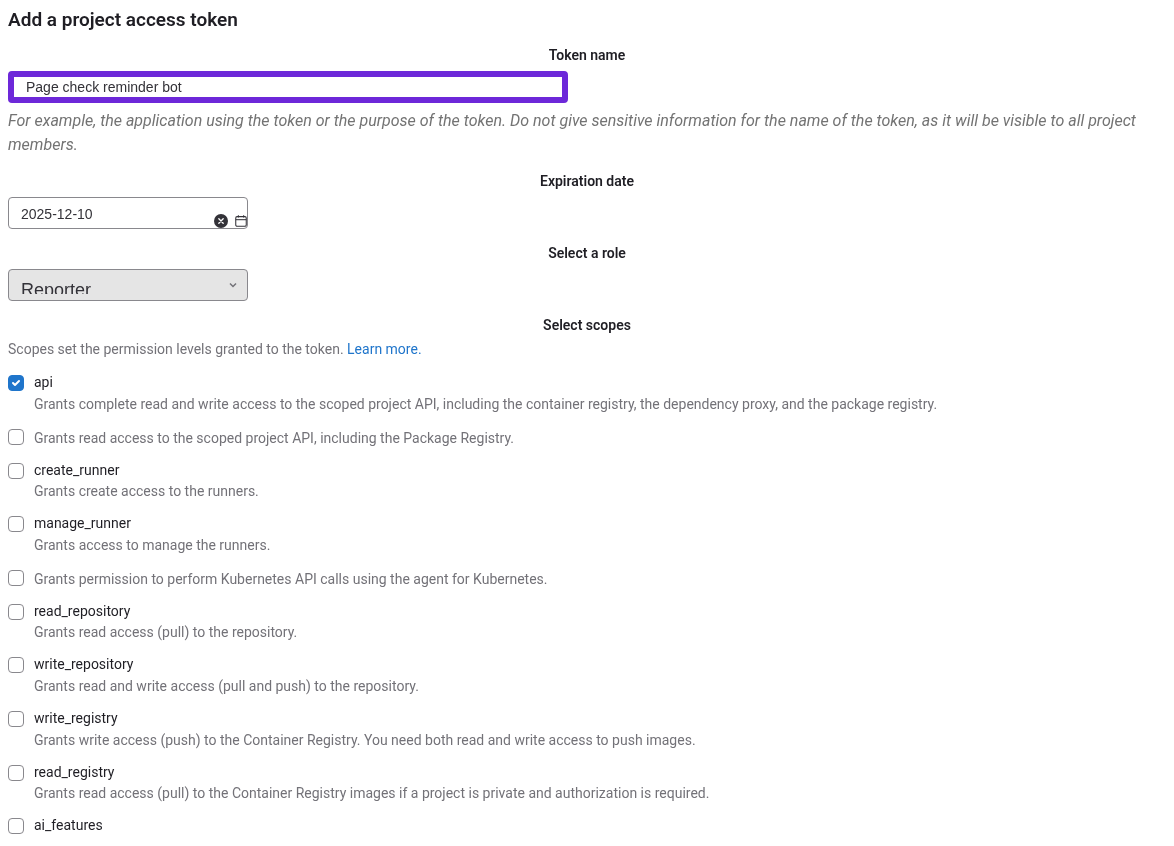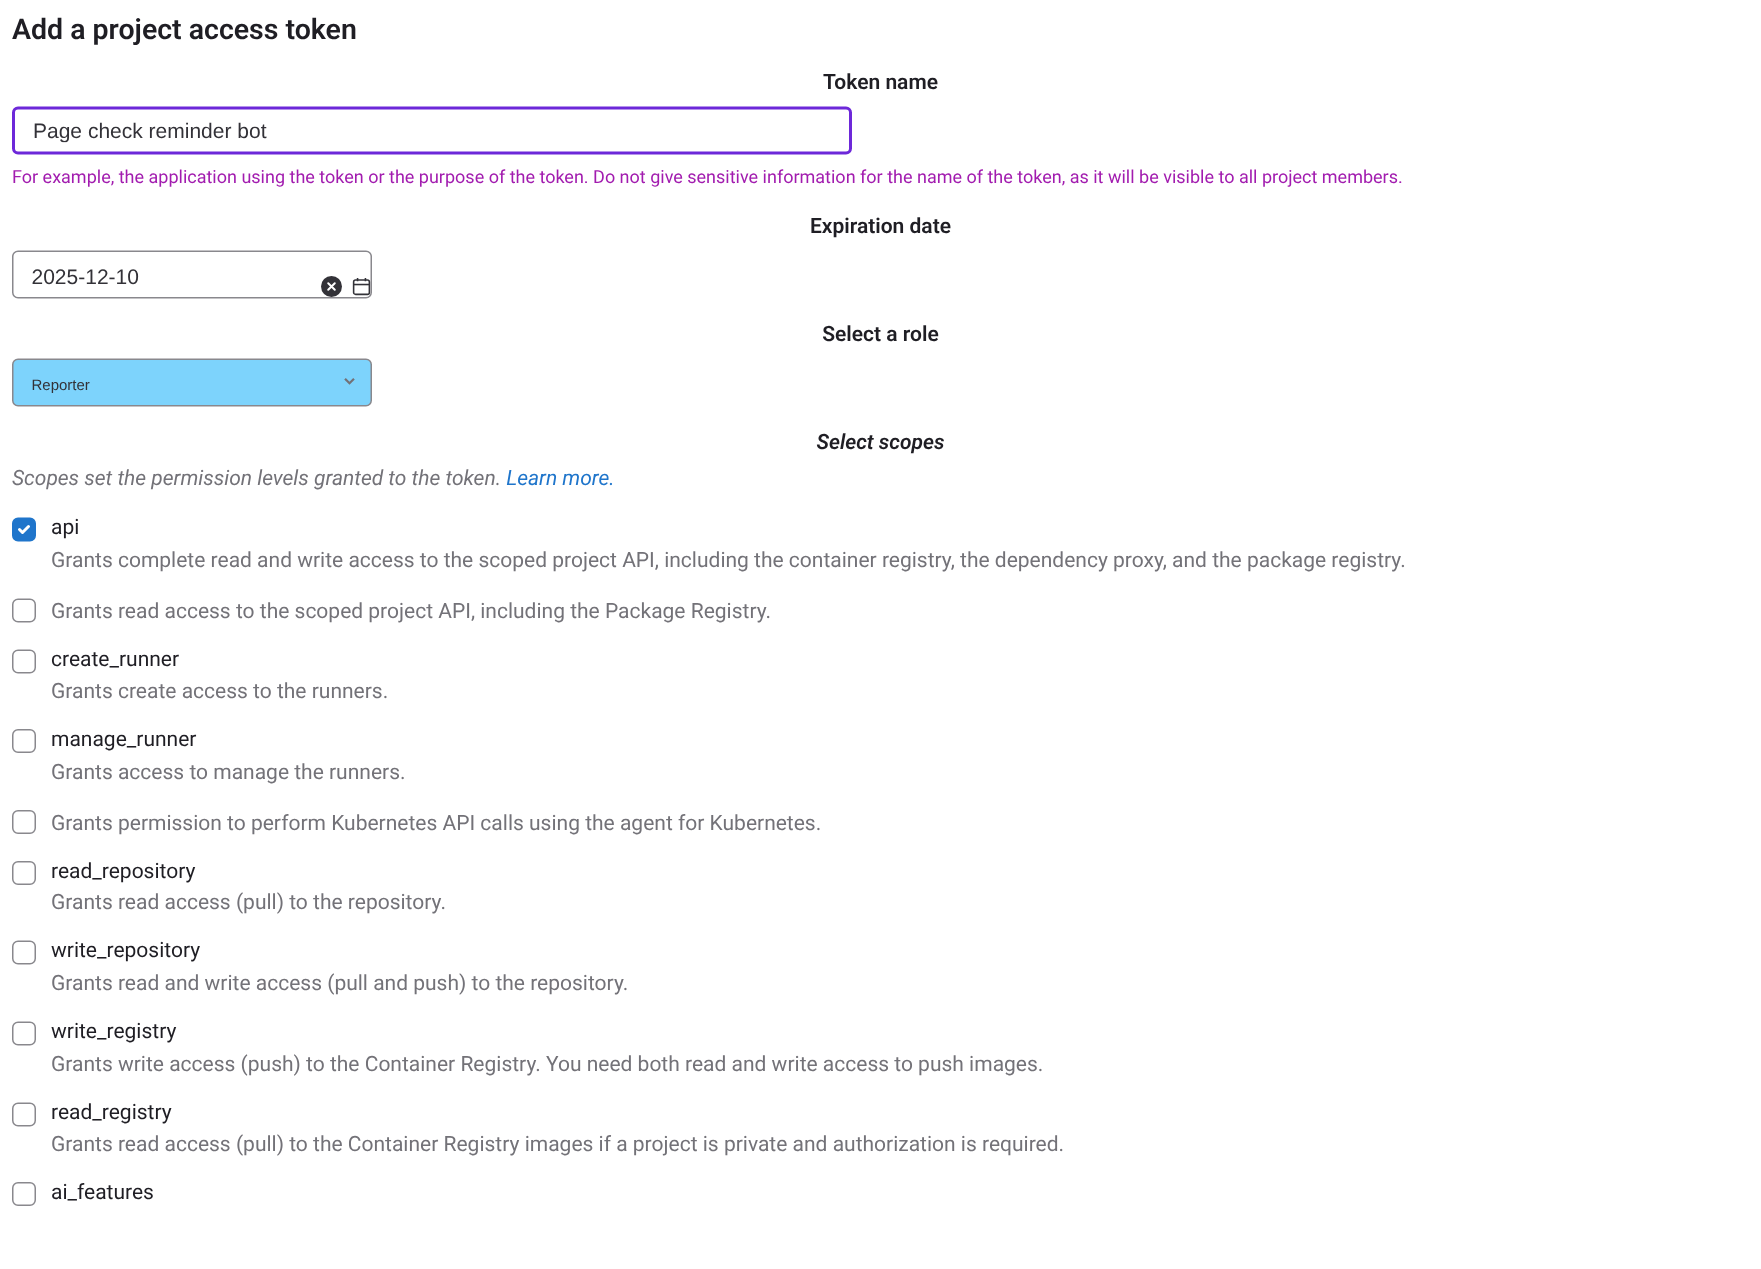--- a/index.html
+++ b/index.html
@@ -31,30 +31,31 @@
       color: #1f1e24;
       margin-bottom: 8px;
       text-align: center;
     }
     .text-input {
       width: 560px;
       height: 32px;
       padding: 6px 12px;
       font-size: 14px;
       color: #333238;
-      border: 2px solid #6d28d9;
+      border: 6px solid #6d28d9;
       border-radius: 4px;
       background: #fff;
       outline: none;
     }
     .help-text {
-      font-size: 12px;
-      color: #a21caf;
+      font-size: 16px;
+      color: #737373;
       margin-top: 6px;
       line-height: 1.5;
+      font-style: italic;
     }
     .date-input-wrapper {
       position: relative;
       display: inline-flex;
       align-items: flex-end;
       width: 240px;
       height: 32px;
       border: 1px solid #89888d;
       border-radius: 4px;
       background: #fff;
@@ -82,41 +83,40 @@
       color: #333238;
     }
     .select-wrapper {
       position: relative;
       width: 240px;
     }
     .select-input {
       width: 100%;
       height: 32px;
       padding: 10px 30px 6px 12px;
-      font-size: 10px;
+      font-size: 18px;
       color: #333238;
       border: 1px solid #89888d;
       border-radius: 4px;
-      background: #7dd3fc;
+      background: #e5e5e5;
       appearance: none;
       -webkit-appearance: none;
       cursor: pointer;
       outline: none;
     }
     .select-chevron {
       position: absolute;
       right: 10px;
       top: 50%;
       transform: translateY(-50%);
       pointer-events: none;
       color: #737278;
     }
     .scopes-header {
       margin-bottom: 12px;
-      font-style: italic;
     }
     .scopes-help {
       font-size: 14px;
       color: #737278;
       margin-top: 4px;
     }
     .scopes-help a {
       color: #1f75cb;
       text-decoration: none;
     }

